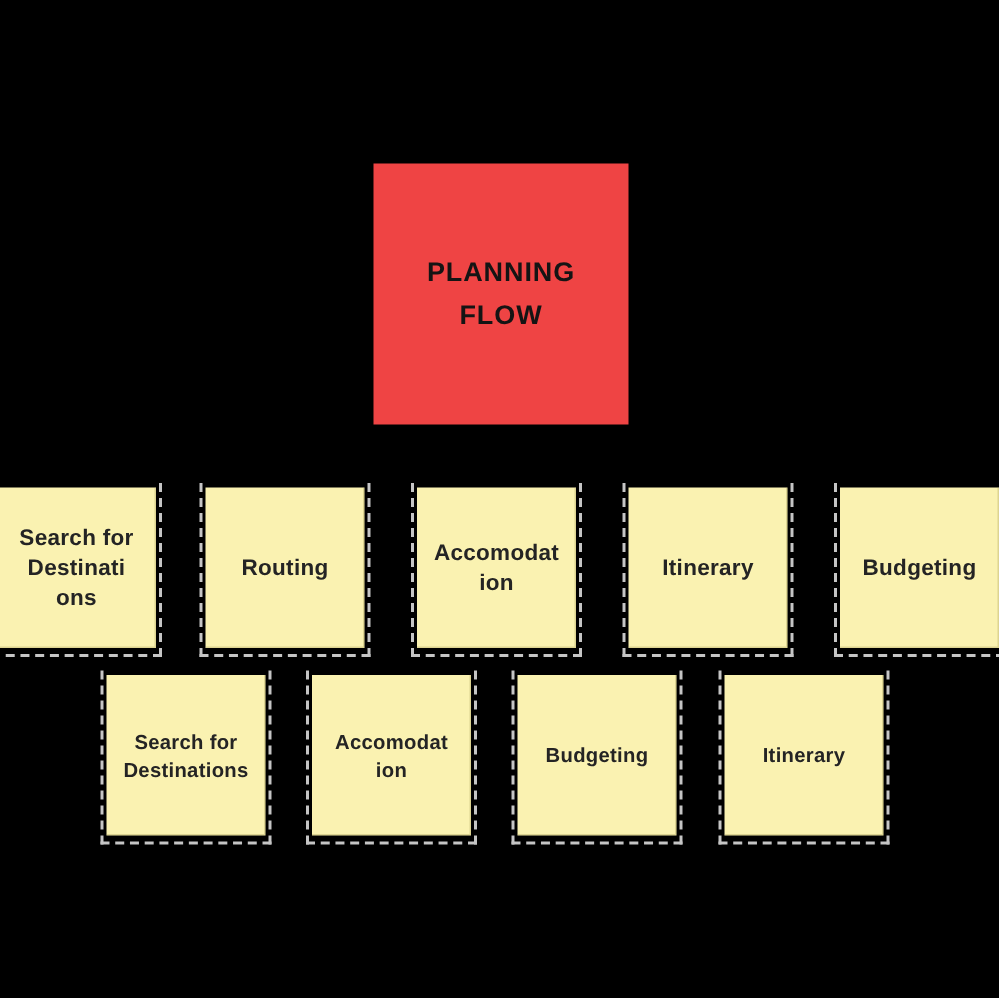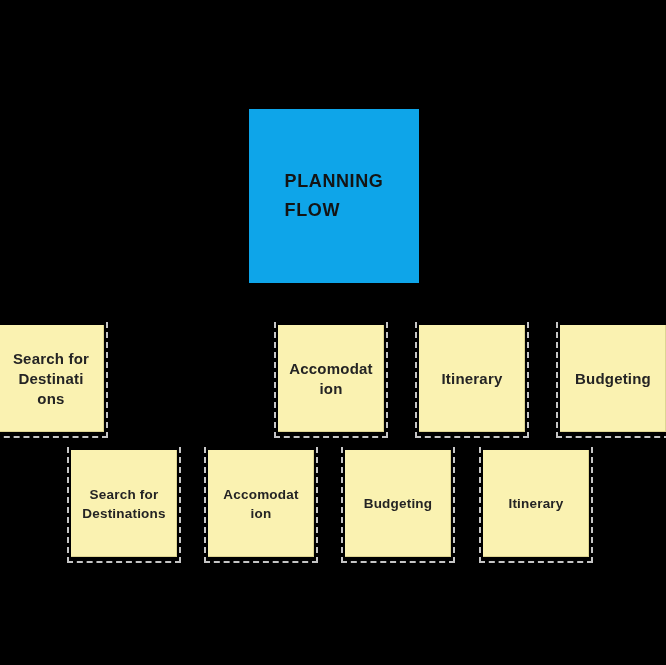--- a/index.html
+++ b/index.html
@@ -10,23 +10,23 @@
     font-family: "Liberation Sans", sans-serif;
     position: relative;
   }
   .board { position: absolute; inset: 0; }
 
   
   .title-card {
     position: absolute;
     left: 249px; top: 109px;
     width: 170px; height: 174px;
-    background: #0ea5e9;
+    background: #ef4444;
     display: flex; align-items: center; justify-content: center;
-    text-align: left;
+    text-align: center;
   }
   .title-card .label {
     white-space: pre-line;
     font-size: 18px;
     font-weight: 700;
     letter-spacing: 0.6px;
     line-height: 29px;
     color: #141414;
   }
 
@@ -79,20 +79,23 @@
   <div class="title-card">
     <span class="label">PLANNING
 FLOW</span>
   </div>
 
   <div class="note row1 r1n1">
     <span class="label">Search for
 Destinati
 ons</span>
   </div>
+  <div class="note row1 r1n2">
+    <span class="label">Routing</span>
+  </div>
   <div class="note row1 r1n3">
     <span class="label">Accomodat
 ion</span>
   </div>
   <div class="note row1 r1n4">
     <span class="label">Itinerary</span>
   </div>
   <div class="note row1 r1n5">
     <span class="label">Budgeting</span>
   </div>

